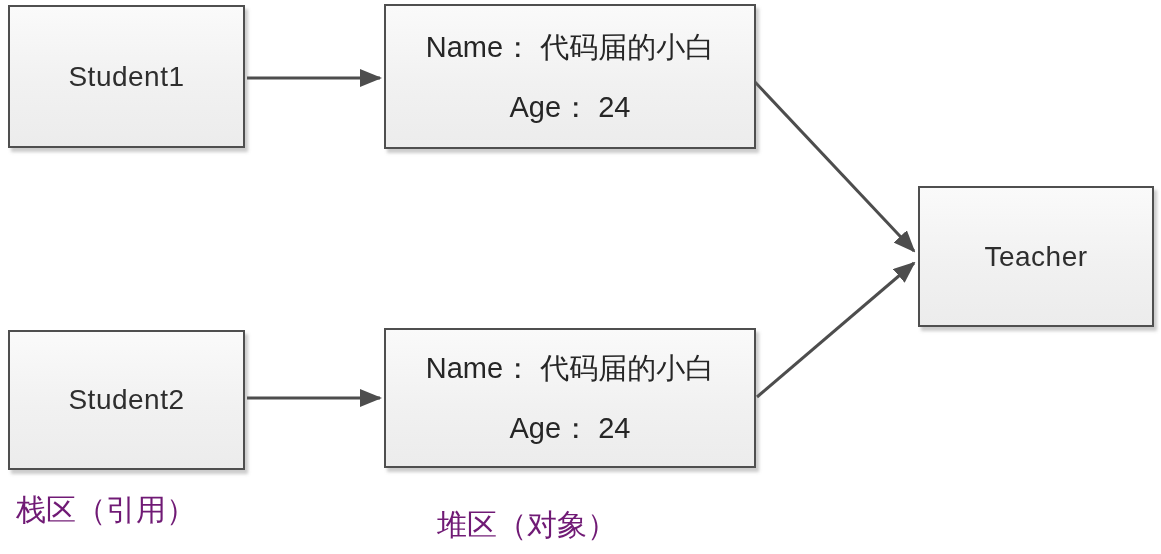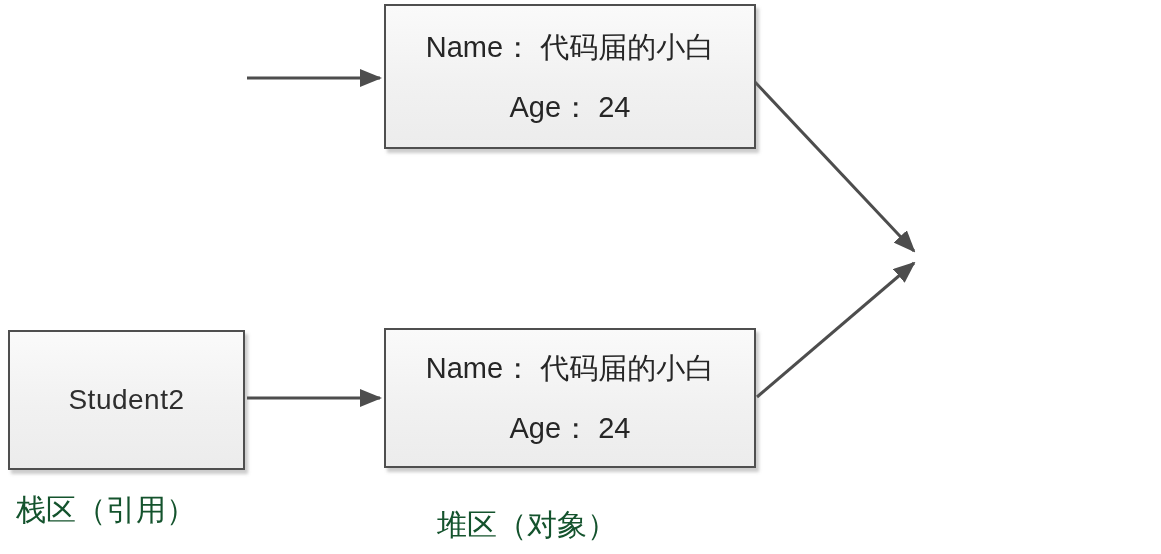--- a/index.html
+++ b/index.html
@@ -54,21 +54,21 @@
     color: #262626;
     line-height: 44px;
     text-align: center;
     white-space: nowrap;
   }
 
   .area-label {
     position: absolute;
     font-family: "Liberation Serif", "DejaVu Serif", serif;
     font-size: 30px;
-    color: #14532d;
+    color: #701a75;
     white-space: nowrap;
   }
   .area-label-stack { left: 16px;  top: 490px; }
   .area-label-heap  { left: 437px; top: 505px; }
 
   .watermark {
     position: absolute;
     right: 4px;
     top: 523px;
     font-size: 18px;
@@ -91,34 +91,40 @@
 
     <line x1="247" y1="78" x2="380" y2="78" stroke="#4d4d4d" stroke-width="3" marker-end="url(#arrowhead)"></line>
 
     <line x1="247" y1="398" x2="380" y2="398" stroke="#4d4d4d" stroke-width="3" marker-end="url(#arrowhead)"></line>
 
     <line x1="755" y1="82" x2="914" y2="251" stroke="#4d4d4d" stroke-width="3" marker-end="url(#arrowhead)"></line>
 
     <line x1="757" y1="397" x2="914" y2="263" stroke="#4d4d4d" stroke-width="3" marker-end="url(#arrowhead)"></line>
   </svg>
 
+  <div class="box box-student1">
+    <span class="ref-label">Student1</span>
+  </div>
 
   <div class="box box-student2">
     <span class="ref-label">Student2</span>
   </div>
 
   <div class="box box-object1 object-box">
     <div class="obj-line">Name：  代码届的小白</div>
     <div class="obj-line">Age：  24</div>
   </div>
 
   <div class="box box-object2 object-box">
     <div class="obj-line">Name：  代码届的小白</div>
     <div class="obj-line">Age：  24</div>
   </div>
 
+  <div class="box box-teacher">
+    <span class="teacher-label">Teacher</span>
+  </div>
 
   <div class="area-label area-label-stack">栈区（引用）</div>
 
   <div class="area-label area-label-heap">堆区（对象）</div>
 
 
 </div>
 
 </body></html>

